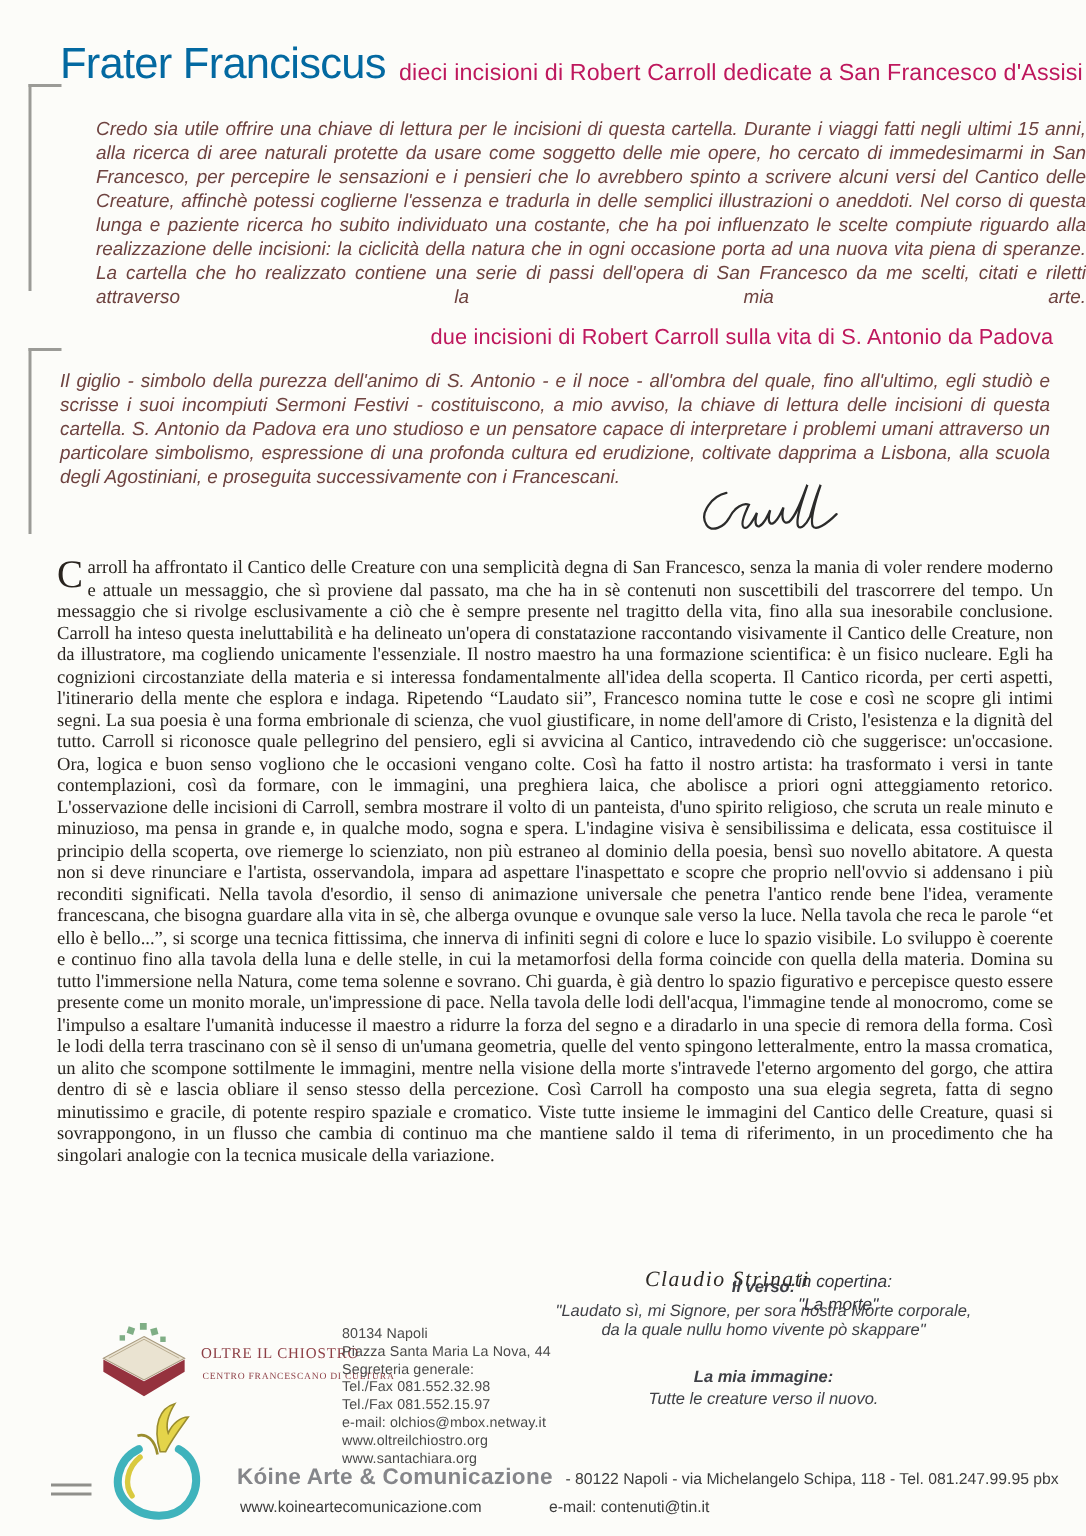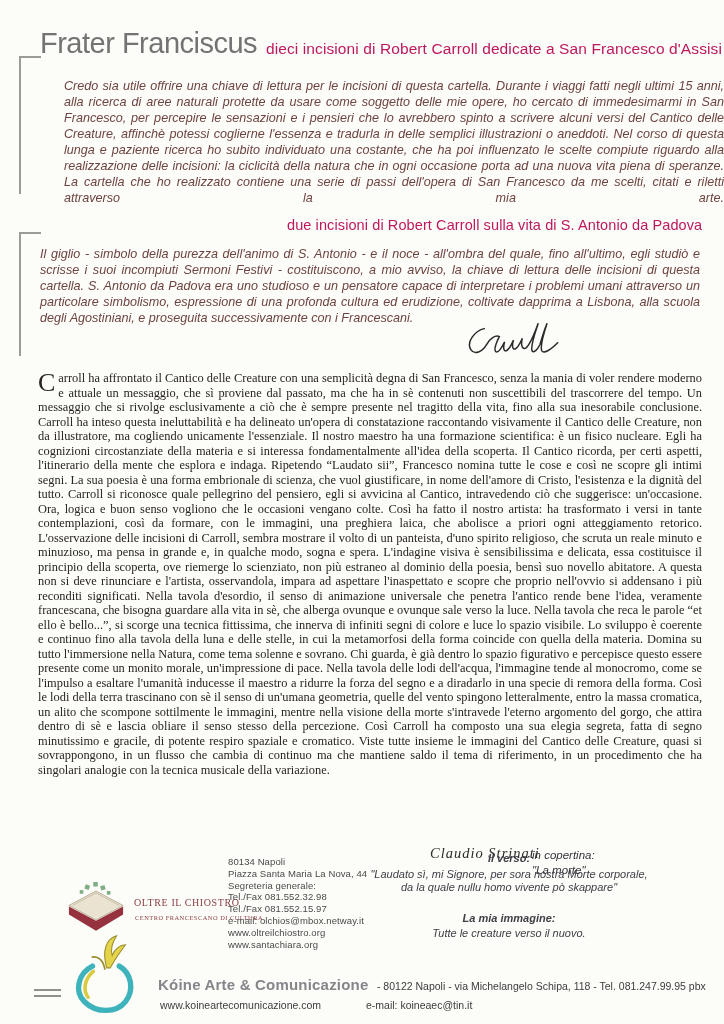--- a/index.html
+++ b/index.html
@@ -4,21 +4,21 @@
 <style>
   html,body{margin:0;padding:0;background:#e8e8e6;}
   .page{
     position:relative;width:724px;height:1024px;margin:0 auto;
     background:#fcfcf9;overflow:hidden;
     font-family:"Liberation Sans",sans-serif;
   }
   
   .sec-title{
     position:absolute;margin:0;font-weight:400;font-size:29px;letter-spacing:-0.5px;
-    color:#737373;font-family:"Liberation Sans",sans-serif;
+    color:#0369a1;font-family:"Liberation Sans",sans-serif;
   }
   .t1{left:40px;top:27px;}
   .t2{left:40px;top:203px;}
   .sec-sub{
     position:absolute;color:#be185d;font-size:15.5px;letter-spacing:0.1px;
   }
   .s1{left:266px;top:40px;}
   .s2{left:287px;top:217px;font-size:14.5px;}
   .bracket{position:absolute;border-left:2px solid #9b9b97;border-top:2px solid #9b9b97;}
   .b1{left:19px;top:56px;width:20px;height:136px;}
@@ -56,21 +56,21 @@
   .chiostro-logo{position:absolute;left:58px;top:882px;}
   .chiostro-name{
     position:absolute;left:134px;top:897px;
     font-family:"Liberation Serif",serif;font-size:10px;letter-spacing:0.6px;color:#8c3d44;
   }
   .chiostro-tagline{
     position:absolute;left:135px;top:914px;
     font-family:"Liberation Serif",serif;font-size:6.4px;letter-spacing:0.5px;color:#8c3d44;
   }
   .address{
-    position:absolute;left:228px;top:856px;
+    position:absolute;left:228px;top:884px;
     font-size:9.5px;line-height:11.8px;color:#4a4a4a;letter-spacing:0.1px;
   }
   
   .verse{
     position:absolute;right:20px;top:852px;width:390px;text-align:center;
     font-style:italic;font-size:11px;line-height:13.5px;color:#3f4046;
   }
   .verse .vlabel{font-weight:bold;margin-bottom:2px;}
   .verse .vgap{height:17px;}
   
@@ -161,16 +161,16 @@
       <path d="M52 38 C46 18 52 5 63 2 C58 10 56 18 58 24 C61 17 67 12 73 12 C68 19 61 28 56 38 Z" fill="#e4d44a" stroke="#9a8d2e" stroke-width="1.2"></path>
       <path d="M50 40 C48 29 42 24 35 26" fill="none" stroke="#9a8d2e" stroke-width="2"></path>
     </svg>
   </div>
   <div class="koine-line1">
     <span class="k-name">Kóine Arte &amp; Comunicazione</span>
     <span class="k-details">- 80122 Napoli - via Michelangelo Schipa, 118 - Tel. 081.247.99.95 pbx</span>
   </div>
   <div class="koine-line2">
     <span class="k-web">www.koineartecomunicazione.com</span>
-    <span>e-mail: koineaec@tin.it</span>
+    <span>e-mail: contenuti@tin.it</span>
   </div>
 
 </div>
 
 </body></html>

